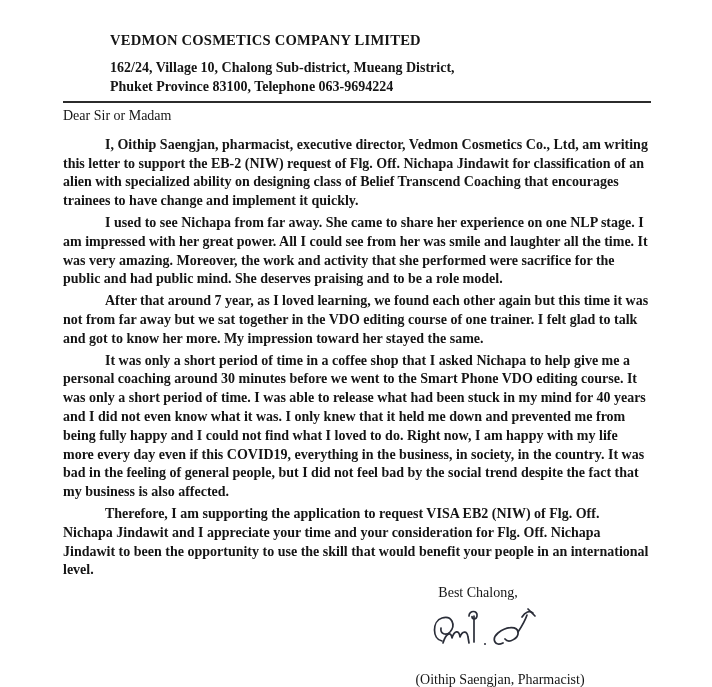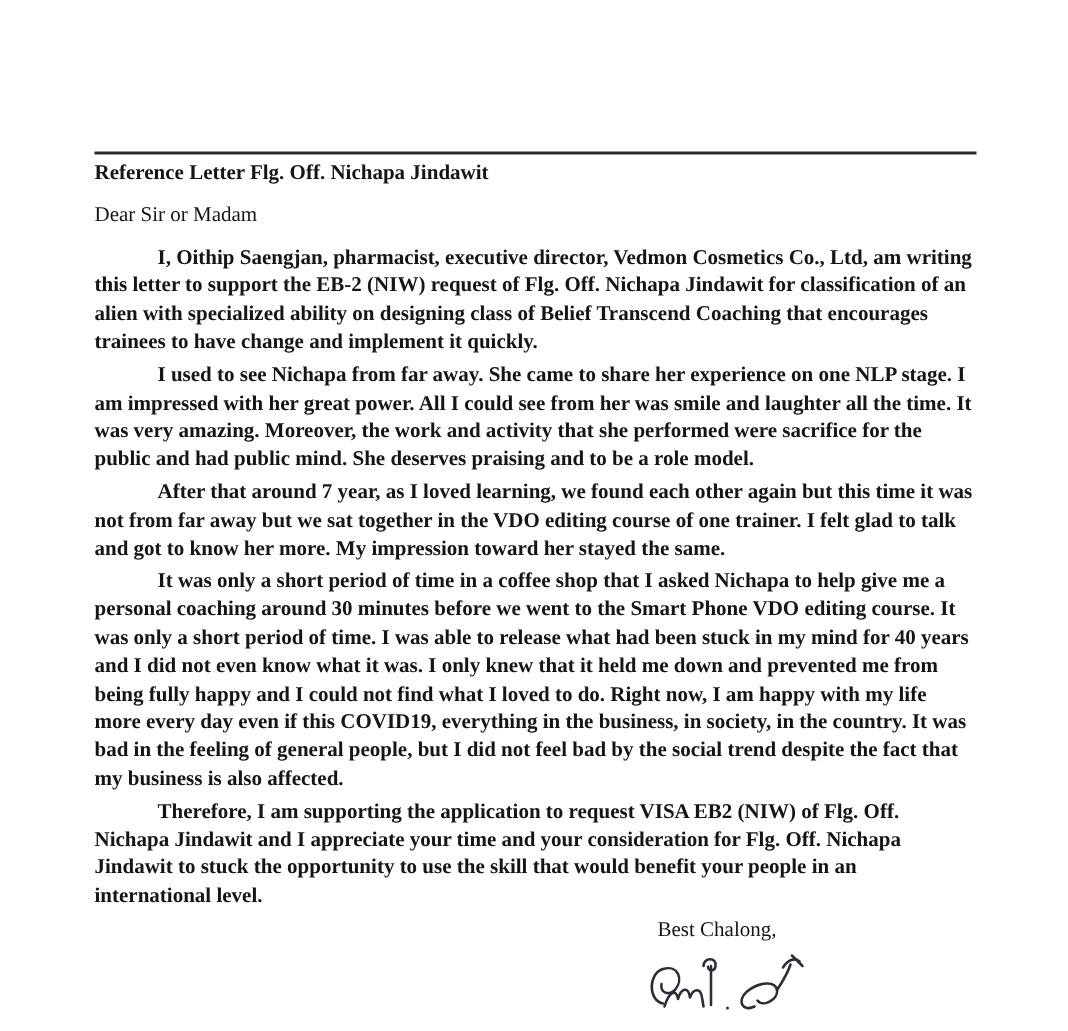--- a/index.html
+++ b/index.html
@@ -29,33 +29,39 @@
   .sig-scribble{display:block;margin:3px auto 1px auto;transform:translateX(-12px);}
   .signer-name{margin-top:17px;}
   .signer-title{margin-top:7px;white-space:nowrap;}
 </style>
 </head>
 <body>
 
 <div class="page">
 
   <div class="letterhead">
+    <div class="head-text">
+      <div class="company-name">VEDMON COSMETICS COMPANY LIMITED</div>
+      <div class="address">
+        <div>162/24, Village 10, Chalong Sub-district, Mueang District,</div>
+        <div>Phuket Province 83100, Telephone 063-9694224</div>
+      </div>
+    </div>
   </div>
 
   <hr class="rule">
 
   <div class="letter-body">
-    <div class="subject">Reference Letter Flg. Off. Nichapa Jindawit</div>
     <div class="salutation">Dear Sir or Madam</div>
 
     <p>I, Oithip Saengjan, pharmacist, executive director, Vedmon Cosmetics Co., Ltd, am writing this letter to support the EB-2 (NIW) request of Flg. Off. Nichapa Jindawit for classification of an alien with specialized ability on designing class of Belief Transcend Coaching that encourages trainees to have change and implement it quickly.</p>
     <p>I used to see Nichapa from far away. She came to share her experience on one NLP stage. I am impressed with her great power. All I could see from her was smile and laughter all the time. It was very amazing. Moreover, the work and activity that she performed were sacrifice for the public and had public mind. She deserves praising and to be a role model.</p>
     <p>After that around 7 year, as I loved learning, we found each other again but this time it was not from far away but we sat together in the VDO editing course of one trainer. I felt glad to talk and got to know her more. My impression toward her stayed the same.</p>
     <p>It was only a short period of time in a coffee shop that I asked Nichapa to help give me a personal coaching around 30 minutes before we went to the Smart Phone VDO editing course. It was only a short period of time. I was able to release what had been stuck in my mind for 40 years and I did not even know what it was. I only knew that it held me down and prevented me from being fully happy and I could not find what I loved to do. Right now, I am happy with my life more every day even if this COVID19, everything in the business, in society, in the country. It was bad in the feeling of general people, but I did not feel bad by the social trend despite the fact that my business is also affected.</p>
-    <p>Therefore, I am supporting the application to request VISA EB2 (NIW) of Flg. Off. Nichapa Jindawit and I appreciate your time and your consideration for Flg. Off. Nichapa Jindawit to stuck the opportunity to use the skill that would benefit your people in an international level.</p>
+    <p>Therefore, I am supporting the application to request VISA EB2 (NIW) of Flg. Off. Nichapa Jindawit and I appreciate your time and your consideration for Flg. Off. Nichapa Jindawit to been the opportunity to use the skill that would benefit your people in an international level.</p>
 
     <div class="sig-block">
       <div class="closing">Best Chalong,</div>
       <svg class="sig-scribble" width="118" height="48" viewBox="0 0 118 48">
         <g fill="none" stroke="#2a2d38" stroke-width="1.7" stroke-linecap="round" stroke-linejoin="round">
 
           <path d="M13,35 C3,33 3,15 13,12 C23,9 27,19 21,26 C17,30 11,28 12,22"></path>
           <path d="M14,37 C17,27 22,25 23,32 C25,25 30,23 31,31 C33,25 38,24 39,31 L40,37"></path>
           <path d="M45,36 L45,10"></path>
           <path d="M40,10 C40,4 49,4 48,10 C47.5,14 43,13.5 43,10.5"></path>

